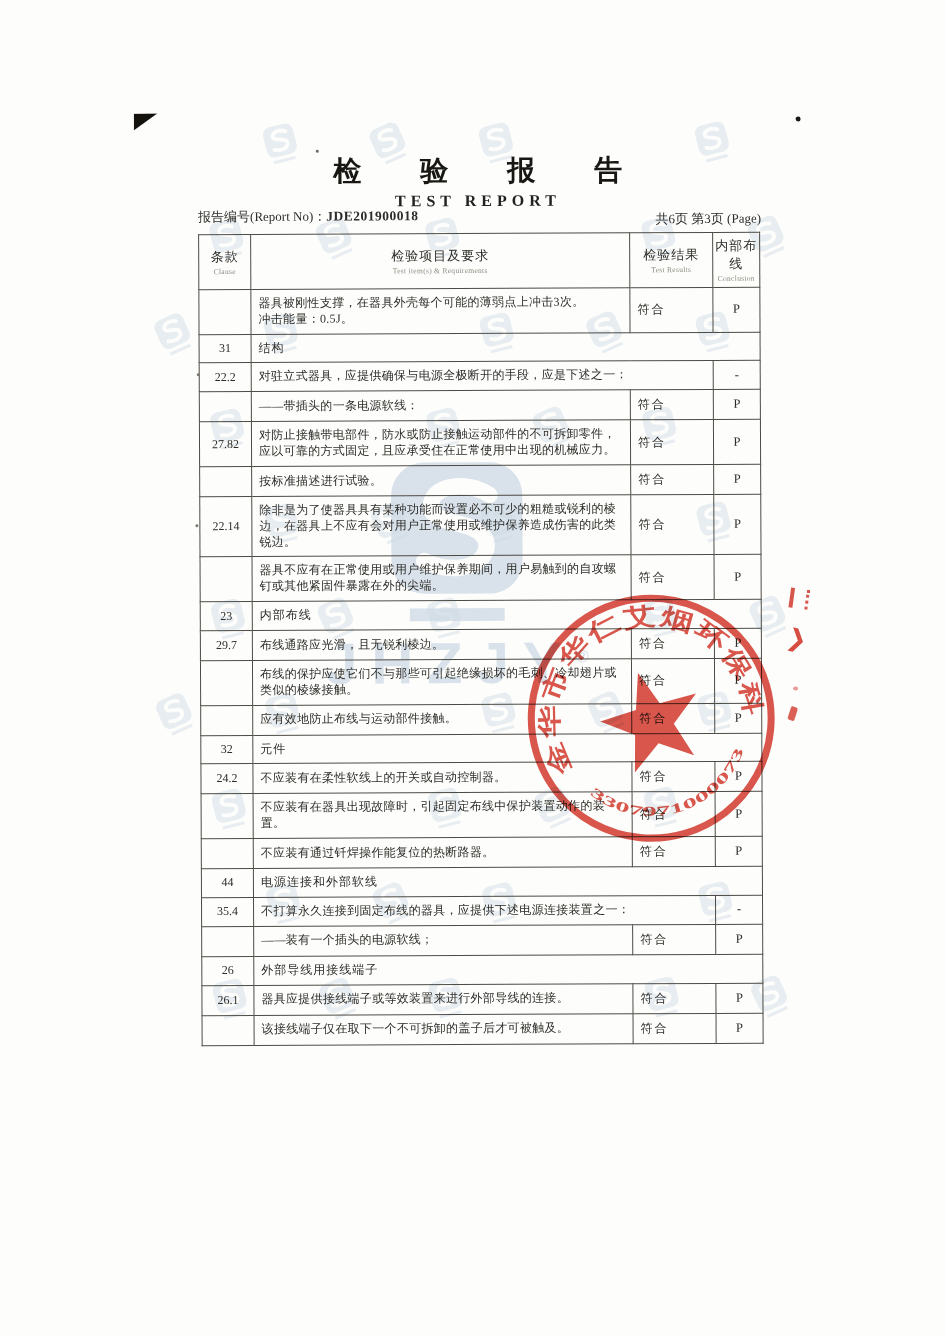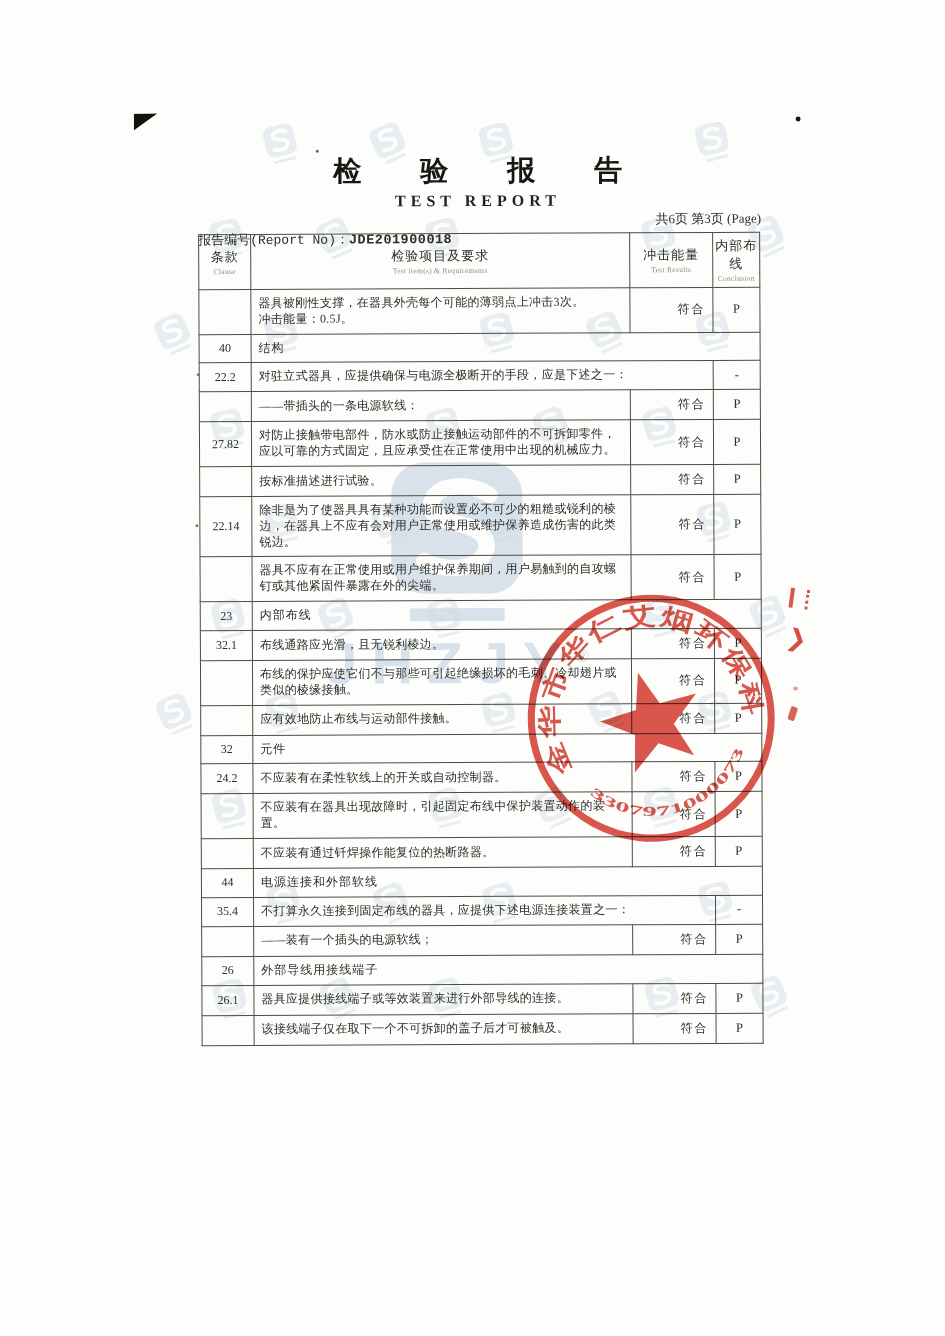--- a/index.html
+++ b/index.html
@@ -22,36 +22,36 @@
     font-weight:bold;font-size:58px;letter-spacing:14px;line-height:1;
     color:var(--wm-color,#cdd9e3);white-space:nowrap;
   }
   .big-wm sup{font-size:18px;letter-spacing:0;}
 
   
   .title-cn{position:absolute;left:200px;top:152px;width:560px;text-align:center;
     font-size:28px;font-weight:bold;letter-spacing:26px;text-indent:26px;color:#181713;}
   .title-en{position:absolute;left:200px;top:192px;width:560px;text-align:center;
     font-size:16px;font-weight:bold;letter-spacing:5px;color:#22211d;}
-  .report-line{position:absolute;left:200px;top:230px;font-size:13px;font-family:Liberation Mono, monospace;}
+  .report-line{position:absolute;left:200px;top:207px;font-size:13px;}
   .report-no{font-weight:bold;font-size:13.5px;letter-spacing:.5px;}
   .page-info{position:absolute;left:460px;top:211px;width:303px;text-align:right;font-size:13px;}
 
   
   .rpt-table{position:absolute;left:200px;top:233px;width:561px;border-collapse:collapse;
     table-layout:fixed;font-size:12px;}
   .rpt-table td,.rpt-table th{border:1px solid #4d4b45;vertical-align:middle;
     padding:6px 7px;font-weight:normal;}
   .rpt-table th{text-align:center;padding:4px 2px;}
   .hdr-cn{font-size:13px;letter-spacing:1px;color:#2d2c28;}
   .hdr-en{font-size:7.5px;color:#8b887e;letter-spacing:.3px;margin-top:1px;line-height:1.2;}
   .c-clause{text-align:center;font-size:12px;padding:6px 2px;}
   .c-item{text-align:left;white-space:pre-line;line-height:1.32;letter-spacing:.3px;}
   .c-section{letter-spacing:1px;}
-  .c-res{text-align:right;letter-spacing:2px;}
+  .c-res{text-align:left;letter-spacing:2px;}
   .c-conc{text-align:center;font-size:12.5px;}
 
   
   .stamp{position:absolute;left:520px;top:588px;width:262px;height:262px;
     transform:rotate(-16deg);opacity:.86;mix-blend-mode:multiply;pointer-events:none;}
   .stamp text{fill:var(--stamp-red,#d23a2e);
     font-family:"Liberation Serif","DejaVu Serif",serif;font-weight:bold;}
 
   
   .artifact{position:absolute;pointer-events:none;}
@@ -330,39 +330,39 @@
       <tr>
         <th>
           <div class="hdr-cn">条款</div>
           <div class="hdr-en">Clause</div>
         </th>
         <th>
           <div class="hdr-cn">检验项目及要求</div>
           <div class="hdr-en">Test item(s) &amp; Requirements</div>
         </th>
         <th>
-          <div class="hdr-cn">冲击能量</div>
+          <div class="hdr-cn">检验结果</div>
           <div class="hdr-en">Test Results</div>
         </th>
         <th>
           <div class="hdr-cn">内部布线</div>
           <div class="hdr-en">Conclusion</div>
         </th>
       </tr>
     </thead>
     <tbody id="rows">
         <tr>
           <td class="c-clause"></td>
           <td class="c-item">器具被刚性支撑，在器具外壳每个可能的薄弱点上冲击3次。
 冲击能量：0.5J。</td>
           <td class="c-res">符合</td>
           <td class="c-conc">P</td>
         </tr>
         <tr>
-          <td class="c-clause">40</td>
+          <td class="c-clause">31</td>
           <td class="c-item c-section" colspan="3">结构</td>
         </tr>
         <tr>
           <td class="c-clause">22.2</td>
           <td class="c-item" colspan="2">对驻立式器具，应提供确保与电源全极断开的手段，应是下述之一：</td>
           <td class="c-conc">-</td>
         </tr>
         <tr>
           <td class="c-clause"></td>
           <td class="c-item">——带插头的一条电源软线：</td>
@@ -391,21 +391,21 @@
           <td class="c-clause"></td>
           <td class="c-item">器具不应有在正常使用或用户维护保养期间，用户易触到的自攻螺钉或其他紧固件暴露在外的尖端。</td>
           <td class="c-res">符合</td>
           <td class="c-conc">P</td>
         </tr>
         <tr>
           <td class="c-clause">23</td>
           <td class="c-item c-section" colspan="3">内部布线</td>
         </tr>
         <tr>
-          <td class="c-clause">32.1</td>
+          <td class="c-clause">29.7</td>
           <td class="c-item">布线通路应光滑，且无锐利棱边。</td>
           <td class="c-res">符合</td>
           <td class="c-conc">P</td>
         </tr>
         <tr>
           <td class="c-clause"></td>
           <td class="c-item">布线的保护应使它们不与那些可引起绝缘损坏的毛刺、冷却翅片或类似的棱缘接触。</td>
           <td class="c-res">符合</td>
           <td class="c-conc">P</td>
         </tr>

